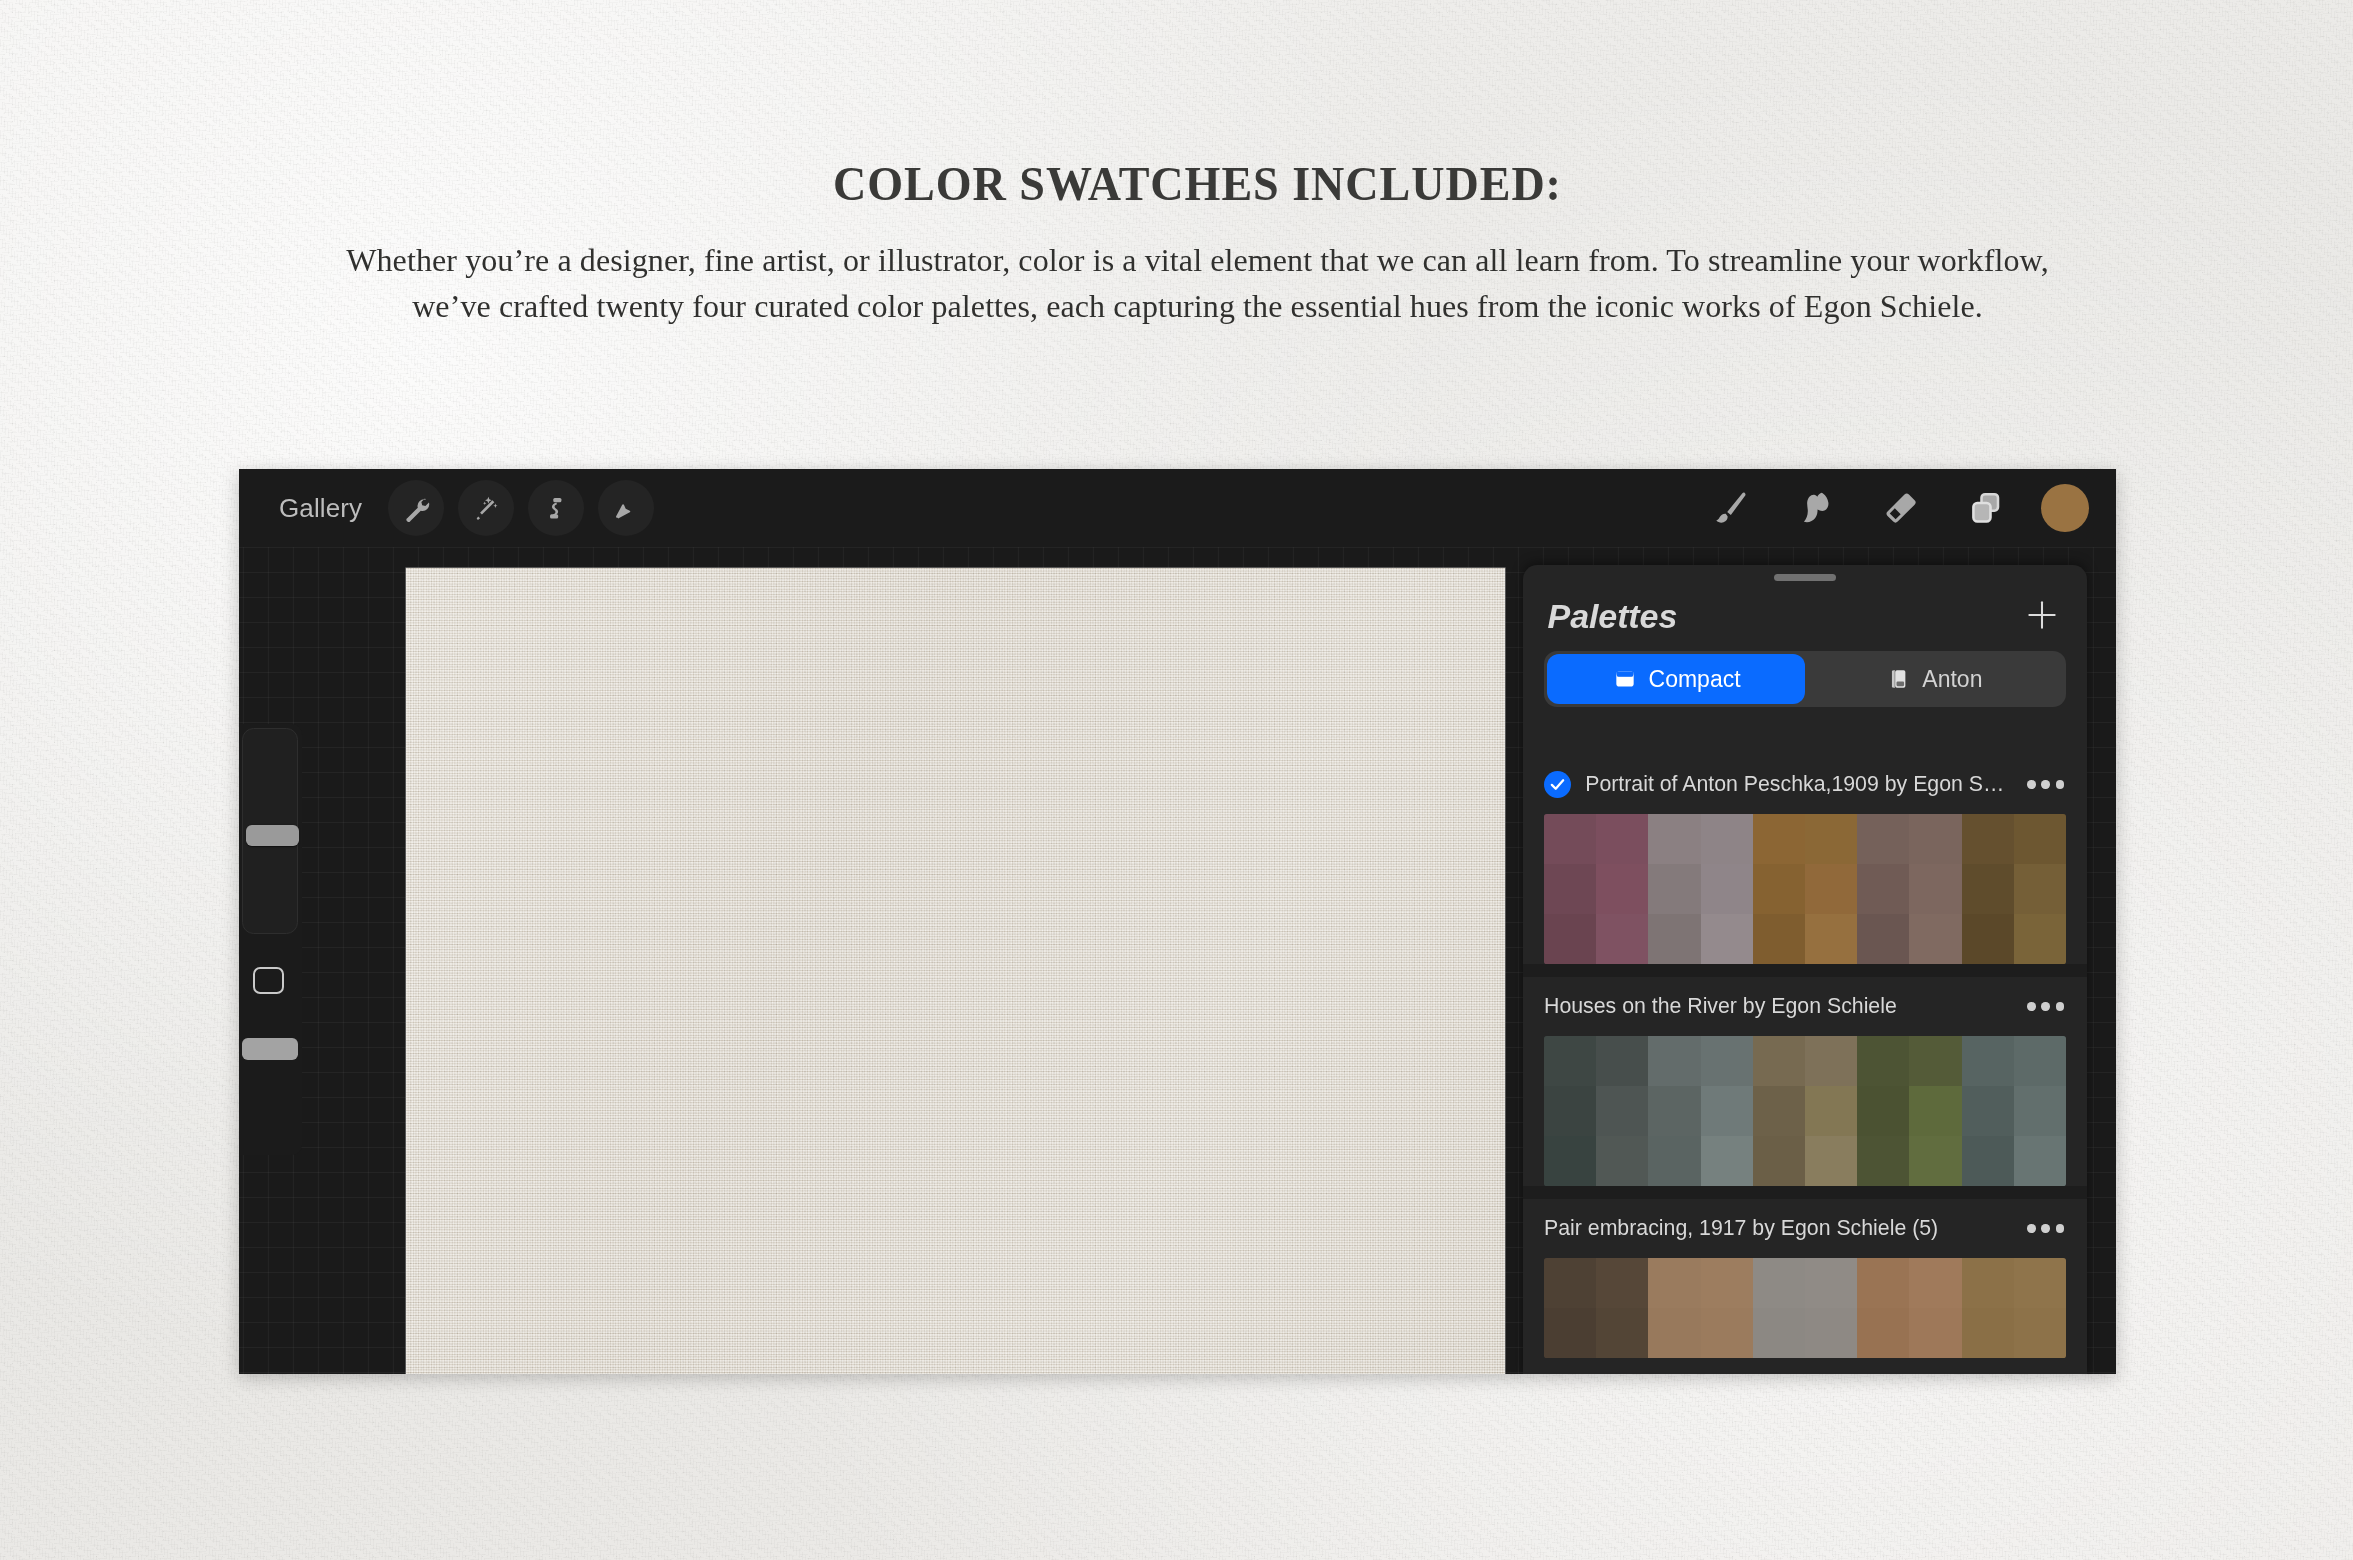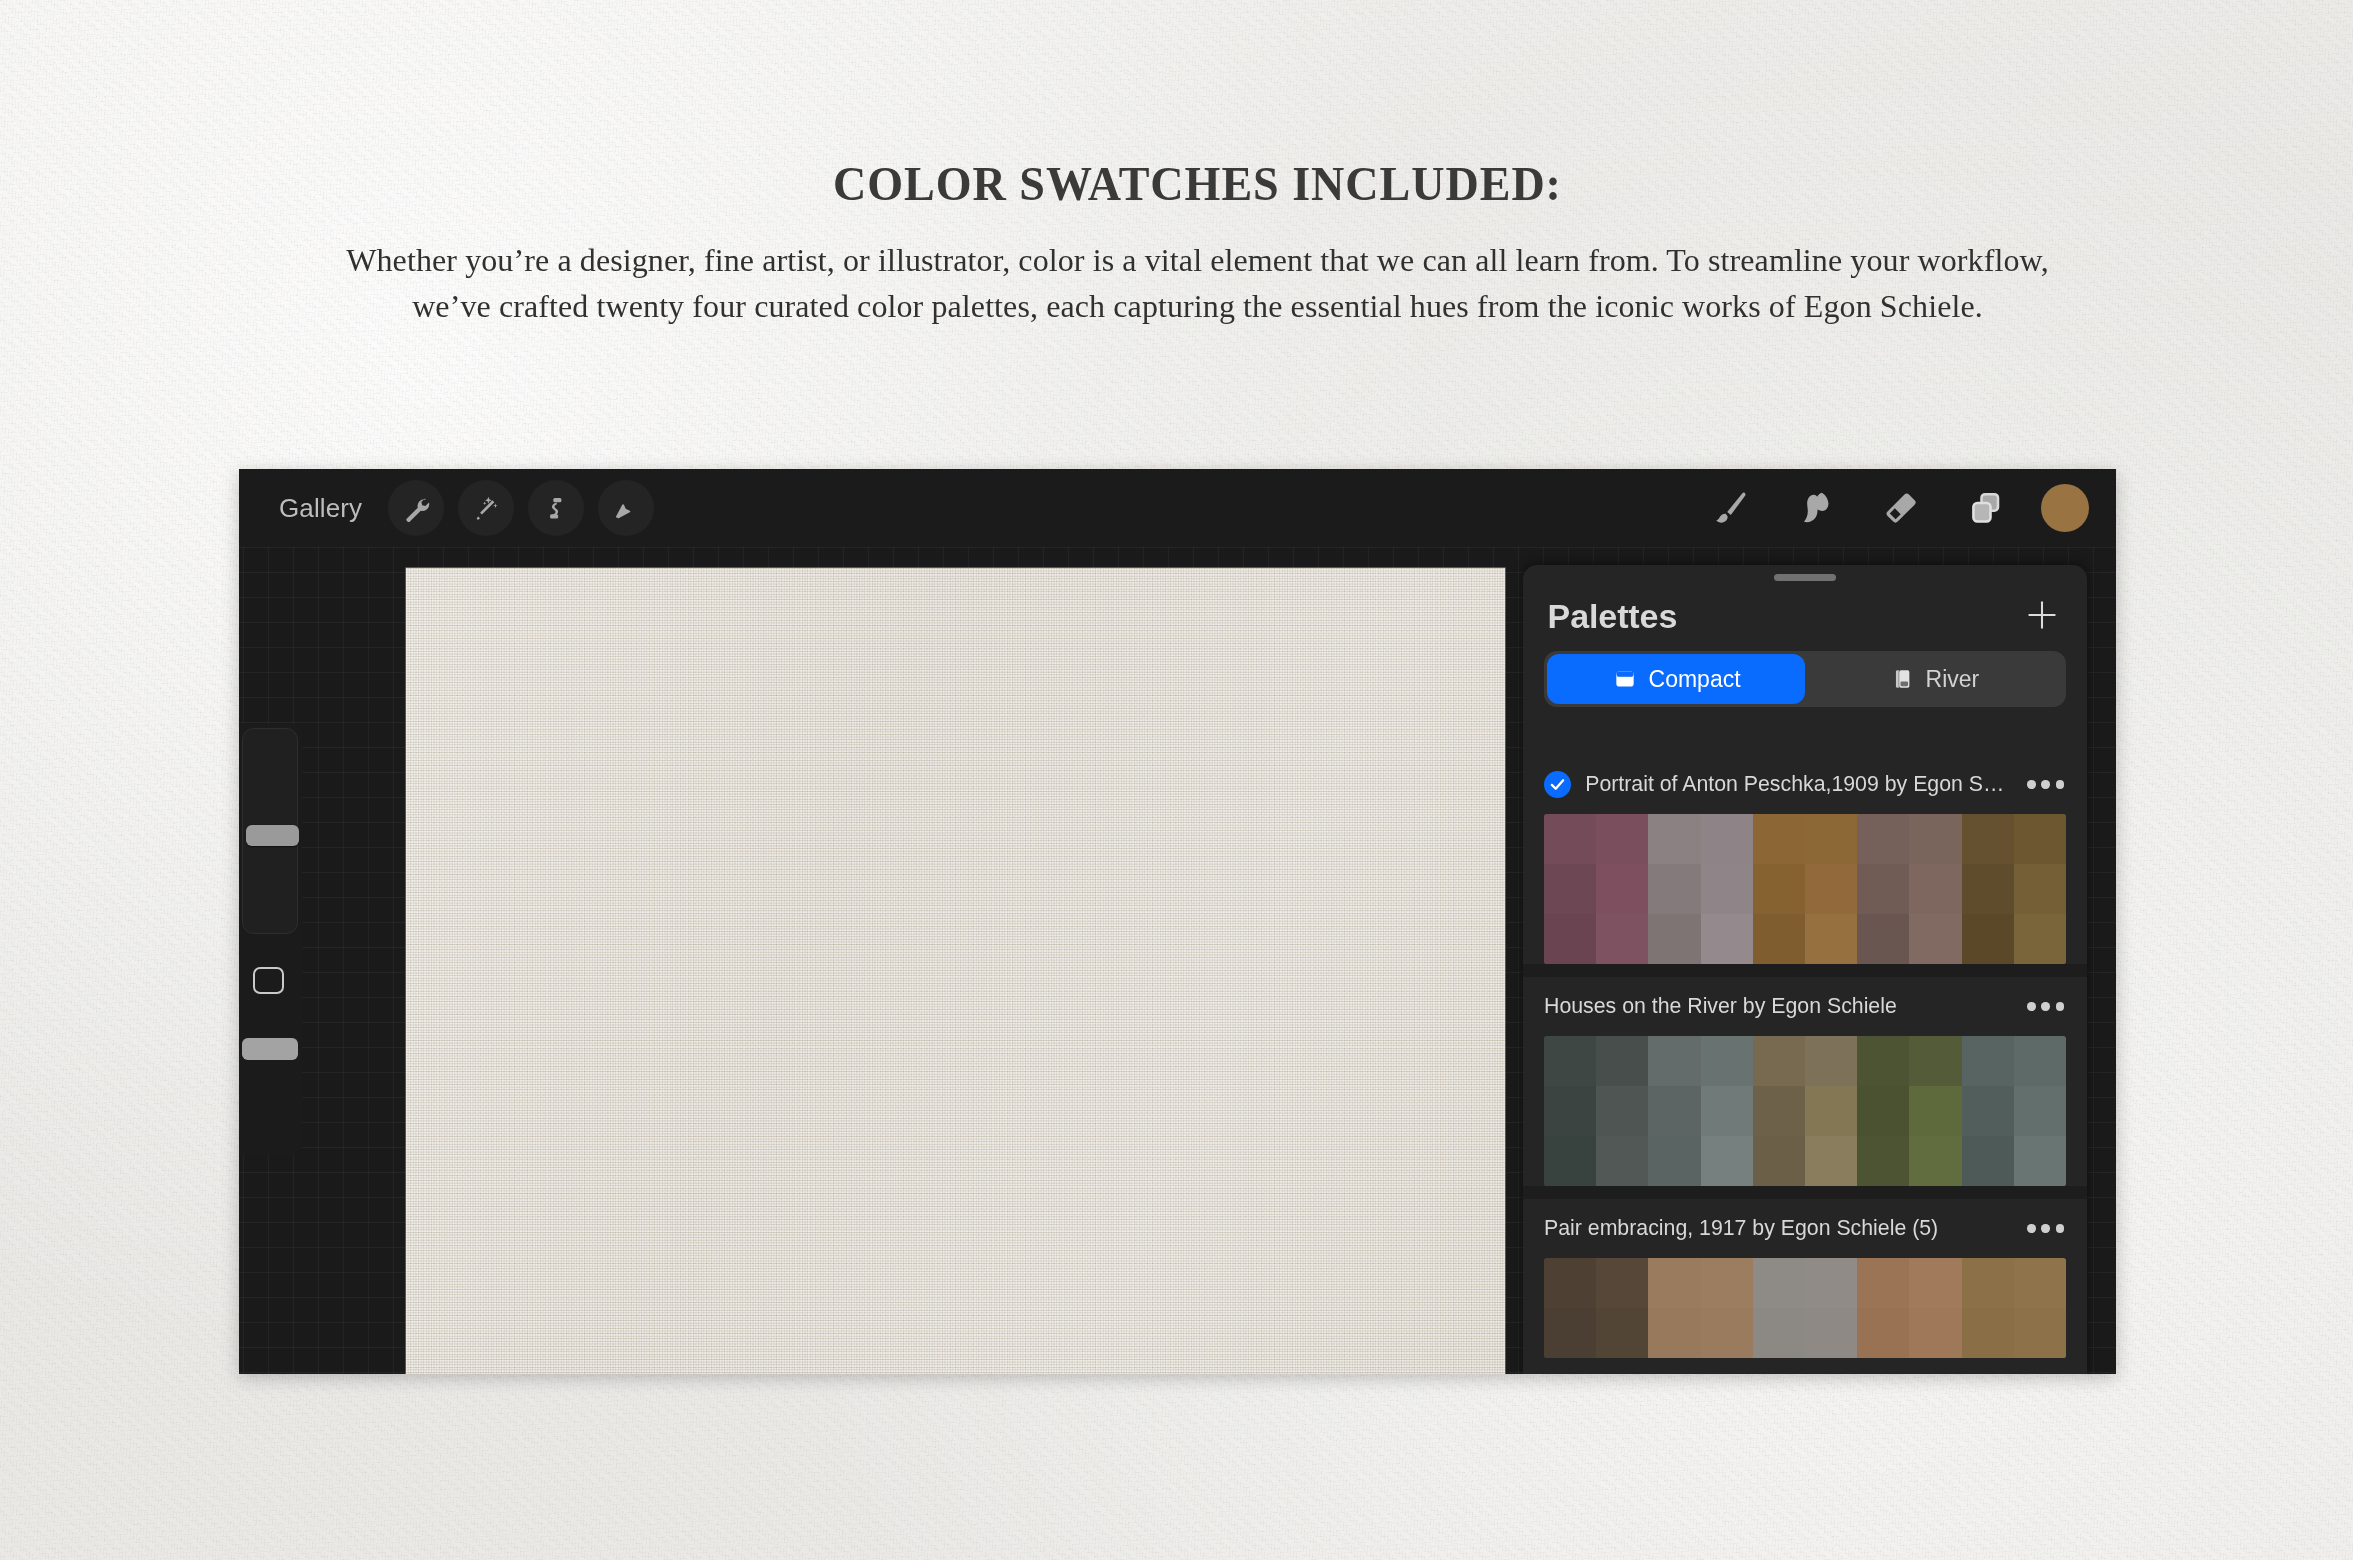--- a/index.html
+++ b/index.html
@@ -226,20 +226,21 @@
     display: flex;
     align-items: center;
     padding: 26px 26px 0 24.6px;
     height: 76px;
   }
   .panel-title {
     color: #d9d9d9;
     font-size: 34px;
     font-weight: bold;
     letter-spacing: -0.1px;
+    font-style: italic;
   }
   .plus-btn { margin-left: auto; }
 
   .segmented {
     margin: 10.3px 21px 0;
     height: 56px;
     background: #3a3a3a;
     border-radius: 13px;
     display: flex;
     padding: 3.2px;
@@ -417,21 +418,21 @@
           <rect x="4.9" y="8.2" width="14.2" height="1.6" fill="#0a6bff"></rect>
         </svg>
         <span>Compact</span>
       </div>
       <div class="seg">
         <svg width="26" height="26" viewBox="0 0 24 24">
           <path d="M6.4 4.4 L9 3.7 L9 20.3 L6.4 19.6 Z" fill="#c8c8c8"></path>
           <rect x="9.4" y="4" width="9.4" height="16" rx="1.6" fill="#e2e2e2"></rect>
           <rect x="10.6" y="14.4" width="7" height="4.2" rx="1" fill="#6d6d6d"></rect>
         </svg>
-        <span>River</span>
+        <span>Anton</span>
       </div>
     </div>
 
     <div class="palette-list" id="palette-list">
         <div class="palette-block">
           <div class="palette-row-head">
             <div class="check-circle">
               <svg width="17" height="17" viewBox="0 0 24 24" fill="none" stroke="#fff" stroke-width="3.2" stroke-linecap="round" stroke-linejoin="round">
                 <polyline points="4,12.5 9.5,18 20,6"></polyline>
               </svg>

